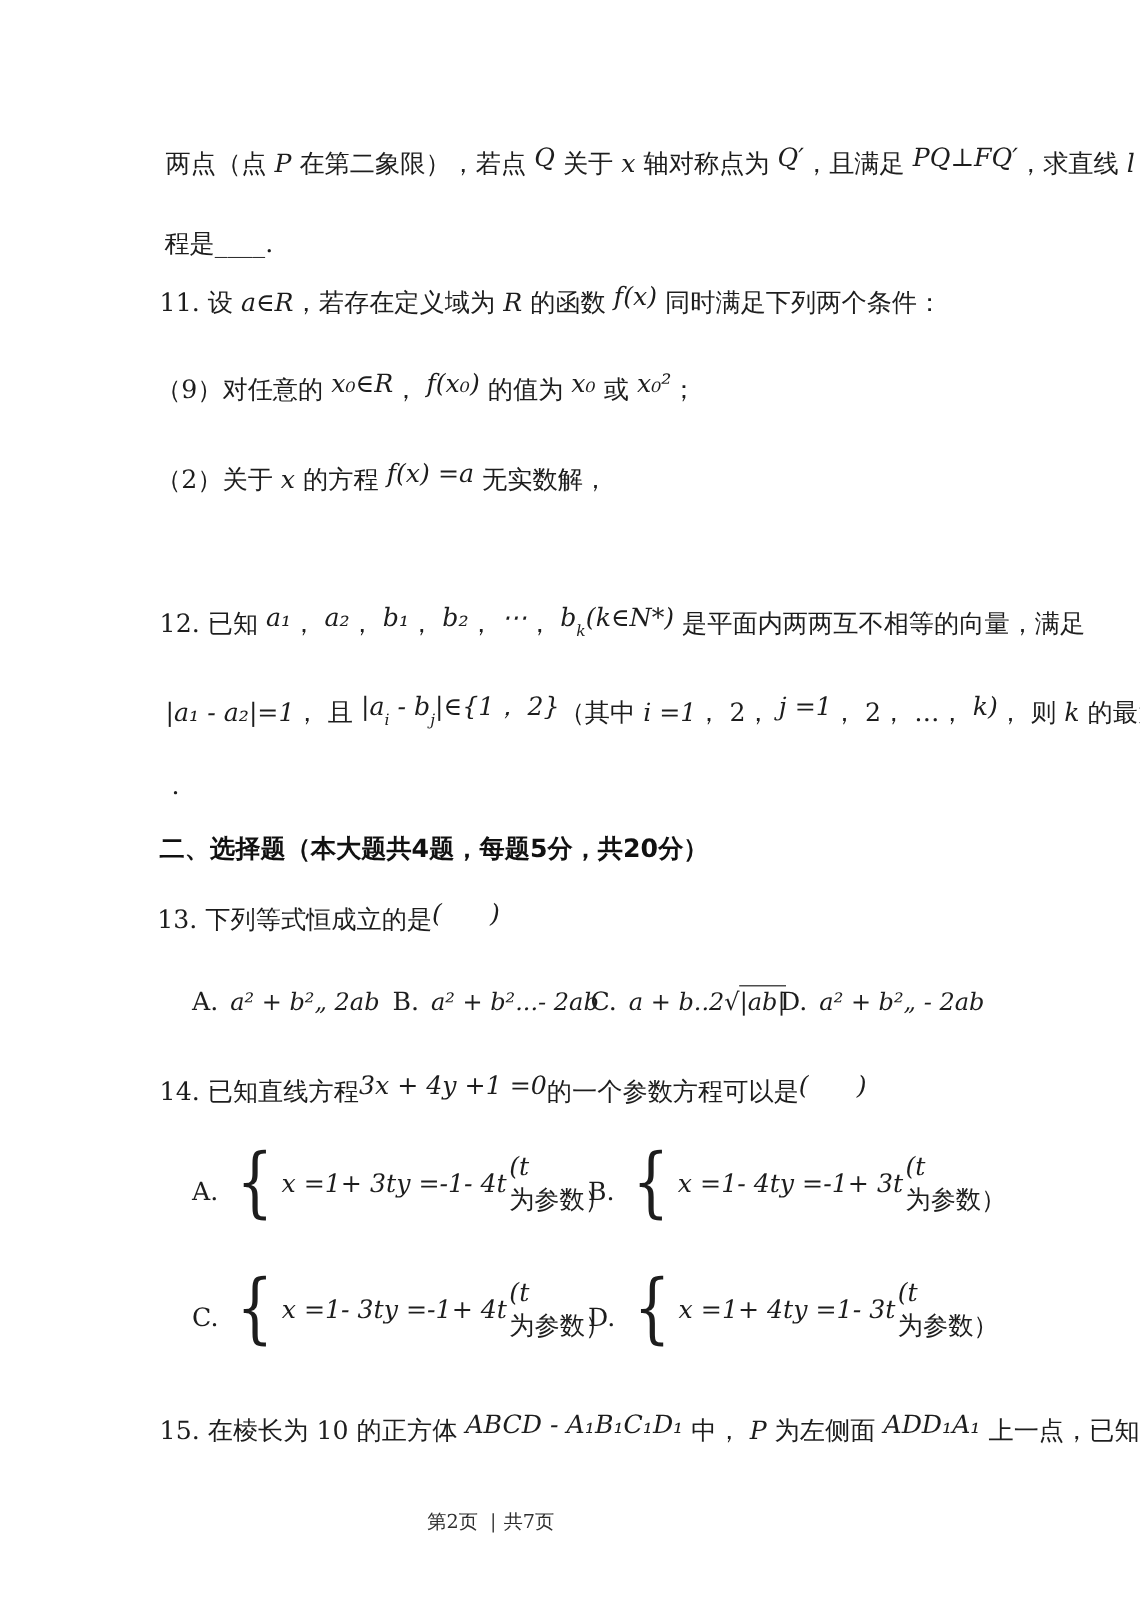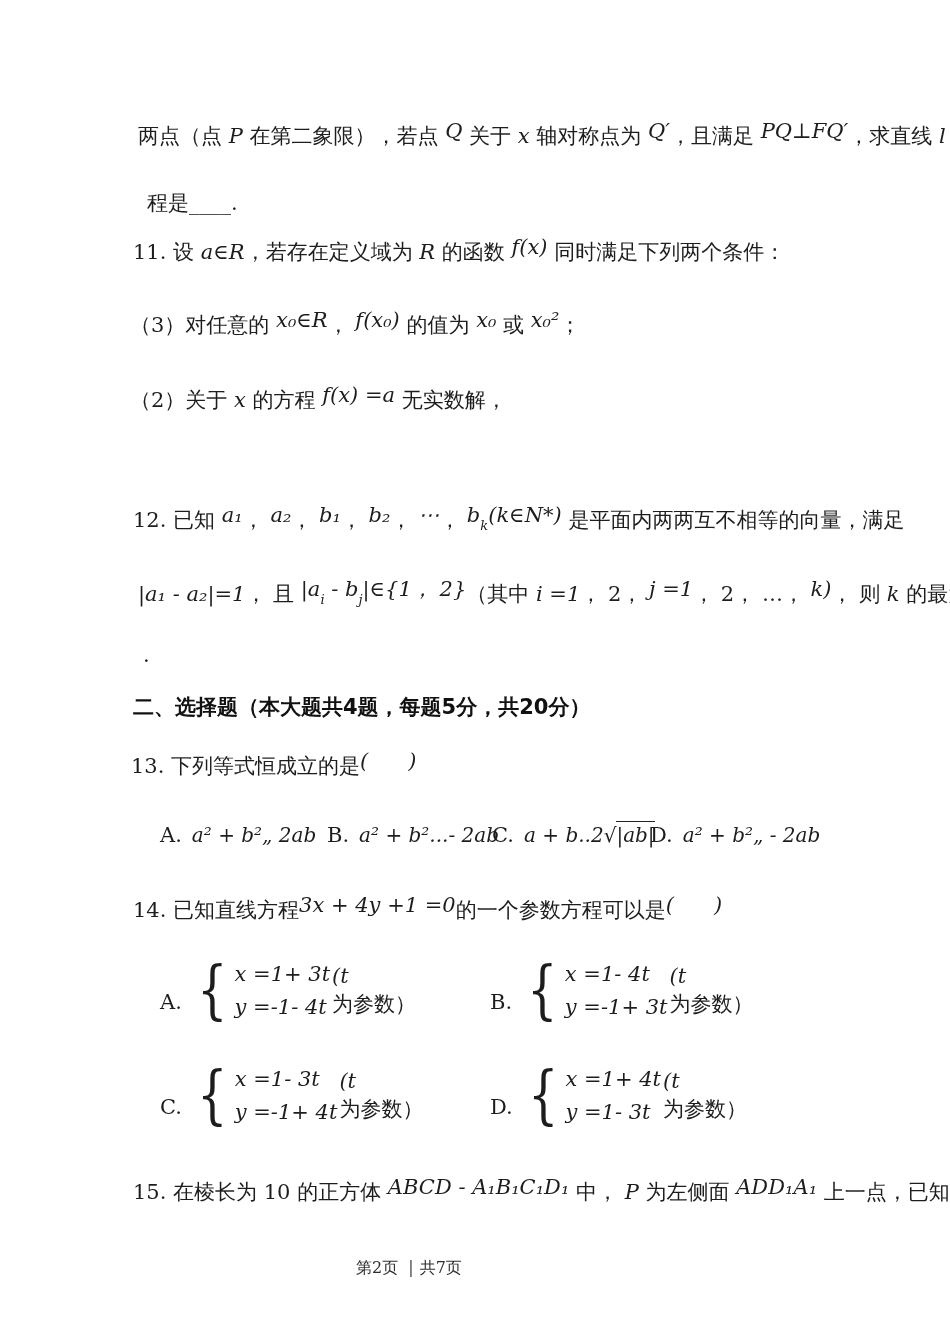--- a/index.html
+++ b/index.html
@@ -38,21 +38,21 @@
   .opt14 .optlabel{align-self:flex-end;padding-bottom:6px;}
   .brace{
     display:inline-block;
     font-size:64px;
     line-height:0.9;
     font-family:"DejaVu Serif", serif;
     font-weight:200;
     transform:scaleX(0.75);
     margin-right:2px;
   }
-  .cases{display:inline-flex;flex-direction:column;}
+  .cases{display:inline-flex;flex-direction:row;}
   .case-line{
     font-style:italic;
     font-size:21px;
     line-height:33px;
     white-space:pre;
   }
   .param{display:inline-flex;flex-direction:column;align-items:flex-start;margin-left:2px;}
   .param .popen{font-style:italic;font-size:21px;line-height:26px;}
   .param .pnote{font-style:normal;font-size:21px;line-height:30px;}
   .footer{
@@ -64,24 +64,24 @@
     font-family:"DejaVu Serif", serif;
   }
   .footer .sep{margin:0 6px 0 10px;color:#444;}
 </style>
 </head>
 <body>
 
 <div class="page">
 
   <p class="abs" style="top:116px;left:138px;"><span class="run cn">两点（点 </span><span class="run m">P</span><span class="run cn"> 在第二象限），若点 </span><span class="run mh">Q</span><span class="run cn"> 关于 </span><span class="run m">x</span><span class="run cn"> 轴对称点为 </span><span class="run mh">Q′</span><span class="run cn">，且满足 </span><span class="run mh">PQ⊥FQ′</span><span class="run cn">，求直线 </span><span class="run m">l</span><span class="run cn"> 的方</span></p>
-  <p class="abs" style="top:188px;left:147px;"><span class="run cn">程是</span><span class="run blank">____</span><span class="run cn">.</span></p>
+  <p class="abs" style="top:188px;left:137px;"><span class="run cn">程是</span><span class="run blank">____</span><span class="run cn">.</span></p>
 
   <p class="abs" style="top:232px;left:133px;"><span class="run cn">11. 设 </span><span class="run m">a∈R</span><span class="run cn">，若存在定义域为 </span><span class="run m">R</span><span class="run cn"> 的函数 </span><span class="run mh">f(x)</span><span class="run cn"> 同时满足下列两个条件：</span></p>
-  <p class="abs" style="top:305px;left:130px;"><span class="run cn">（3）对任意的 </span><span class="run mh">x₀∈R</span><span class="run cn">， </span><span class="run mh">f(x₀)</span><span class="run cn"> 的值为 </span><span class="run mh">x₀</span><span class="run cn"> 或 </span><span class="run mh">x₀²</span><span class="run cn">；</span></p>
+  <p class="abs" style="top:305px;left:130px;"><span class="run cn">（9）对任意的 </span><span class="run mh">x₀∈R</span><span class="run cn">， </span><span class="run mh">f(x₀)</span><span class="run cn"> 的值为 </span><span class="run mh">x₀</span><span class="run cn"> 或 </span><span class="run mh">x₀²</span><span class="run cn">；</span></p>
   <p class="abs" style="top:380px;left:130px;"><span class="run cn">（2）关于 </span><span class="run m">x</span><span class="run cn"> 的方程 </span><span class="run mh">f(x) =a</span><span class="run cn"> 无实数解，</span></p>
 
   <p class="abs" style="top:500px;left:133px;"><span class="run cn">12. 已知 </span><span class="run mh">a₁</span><span class="run cn">， </span><span class="run mh">a₂</span><span class="run cn">， </span><span class="run mh">b₁</span><span class="run cn">， </span><span class="run mh">b₂</span><span class="run cn">， </span><span class="run mh">⋯</span><span class="run cn">， </span><span class="run mh">b</span><span class="run ms">k</span><span class="run mh">(k∈N*)</span><span class="run cn"> 是平面内两两互不相等的向量，满足</span></p>
   <p class="abs" style="top:574px;left:138px;"><span class="run m">|a₁ - a₂|=1</span><span class="run cn">， 且 </span><span class="run mh">|a</span><span class="run ms">i</span><span class="run mh"> - b</span><span class="run ms">j</span><span class="run mh">|∈{1， 2}</span><span class="run cn">（其中 </span><span class="run m">i =1</span><span class="run cn">， 2， </span><span class="run mh">j =1</span><span class="run cn">， 2， …， </span><span class="run mh">k)</span><span class="run cn">， 则 </span><span class="run m">k</span><span class="run cn"> 的最大值是</span></p>
   <p class="abs" style="top:640px;left:143px;">.</p>
 
   <p class="abs sec-heading" style="top:692px;left:133px;">二、选择题（本大题共4题，每题5分，共20分）</p>
 
   <p class="abs" style="top:746px;left:131px;"><span class="run cn">13. 下列等式恒成立的是</span><span class="run mh">(      )</span></p>
 

